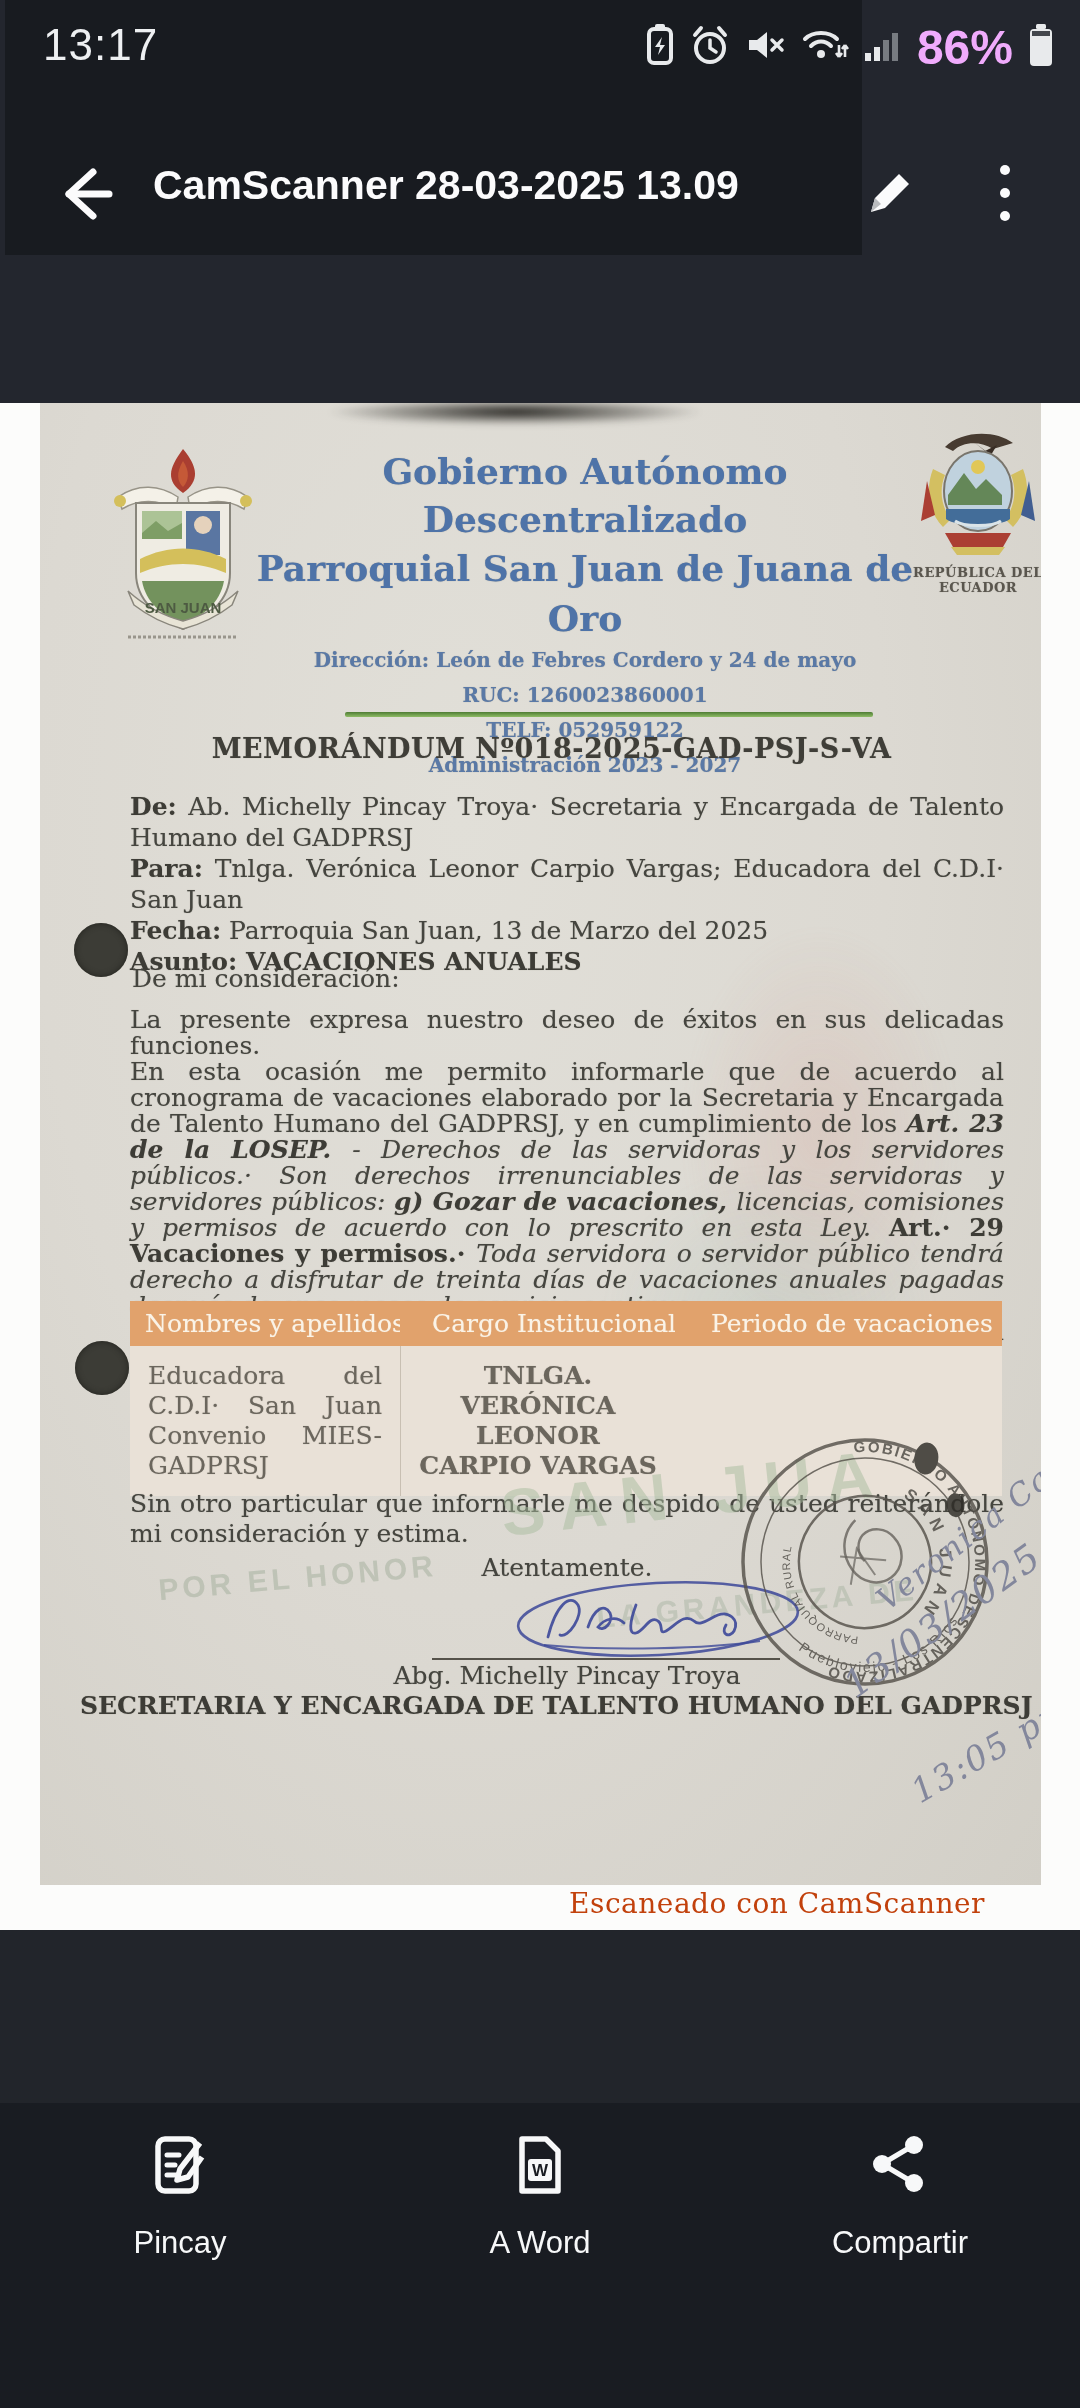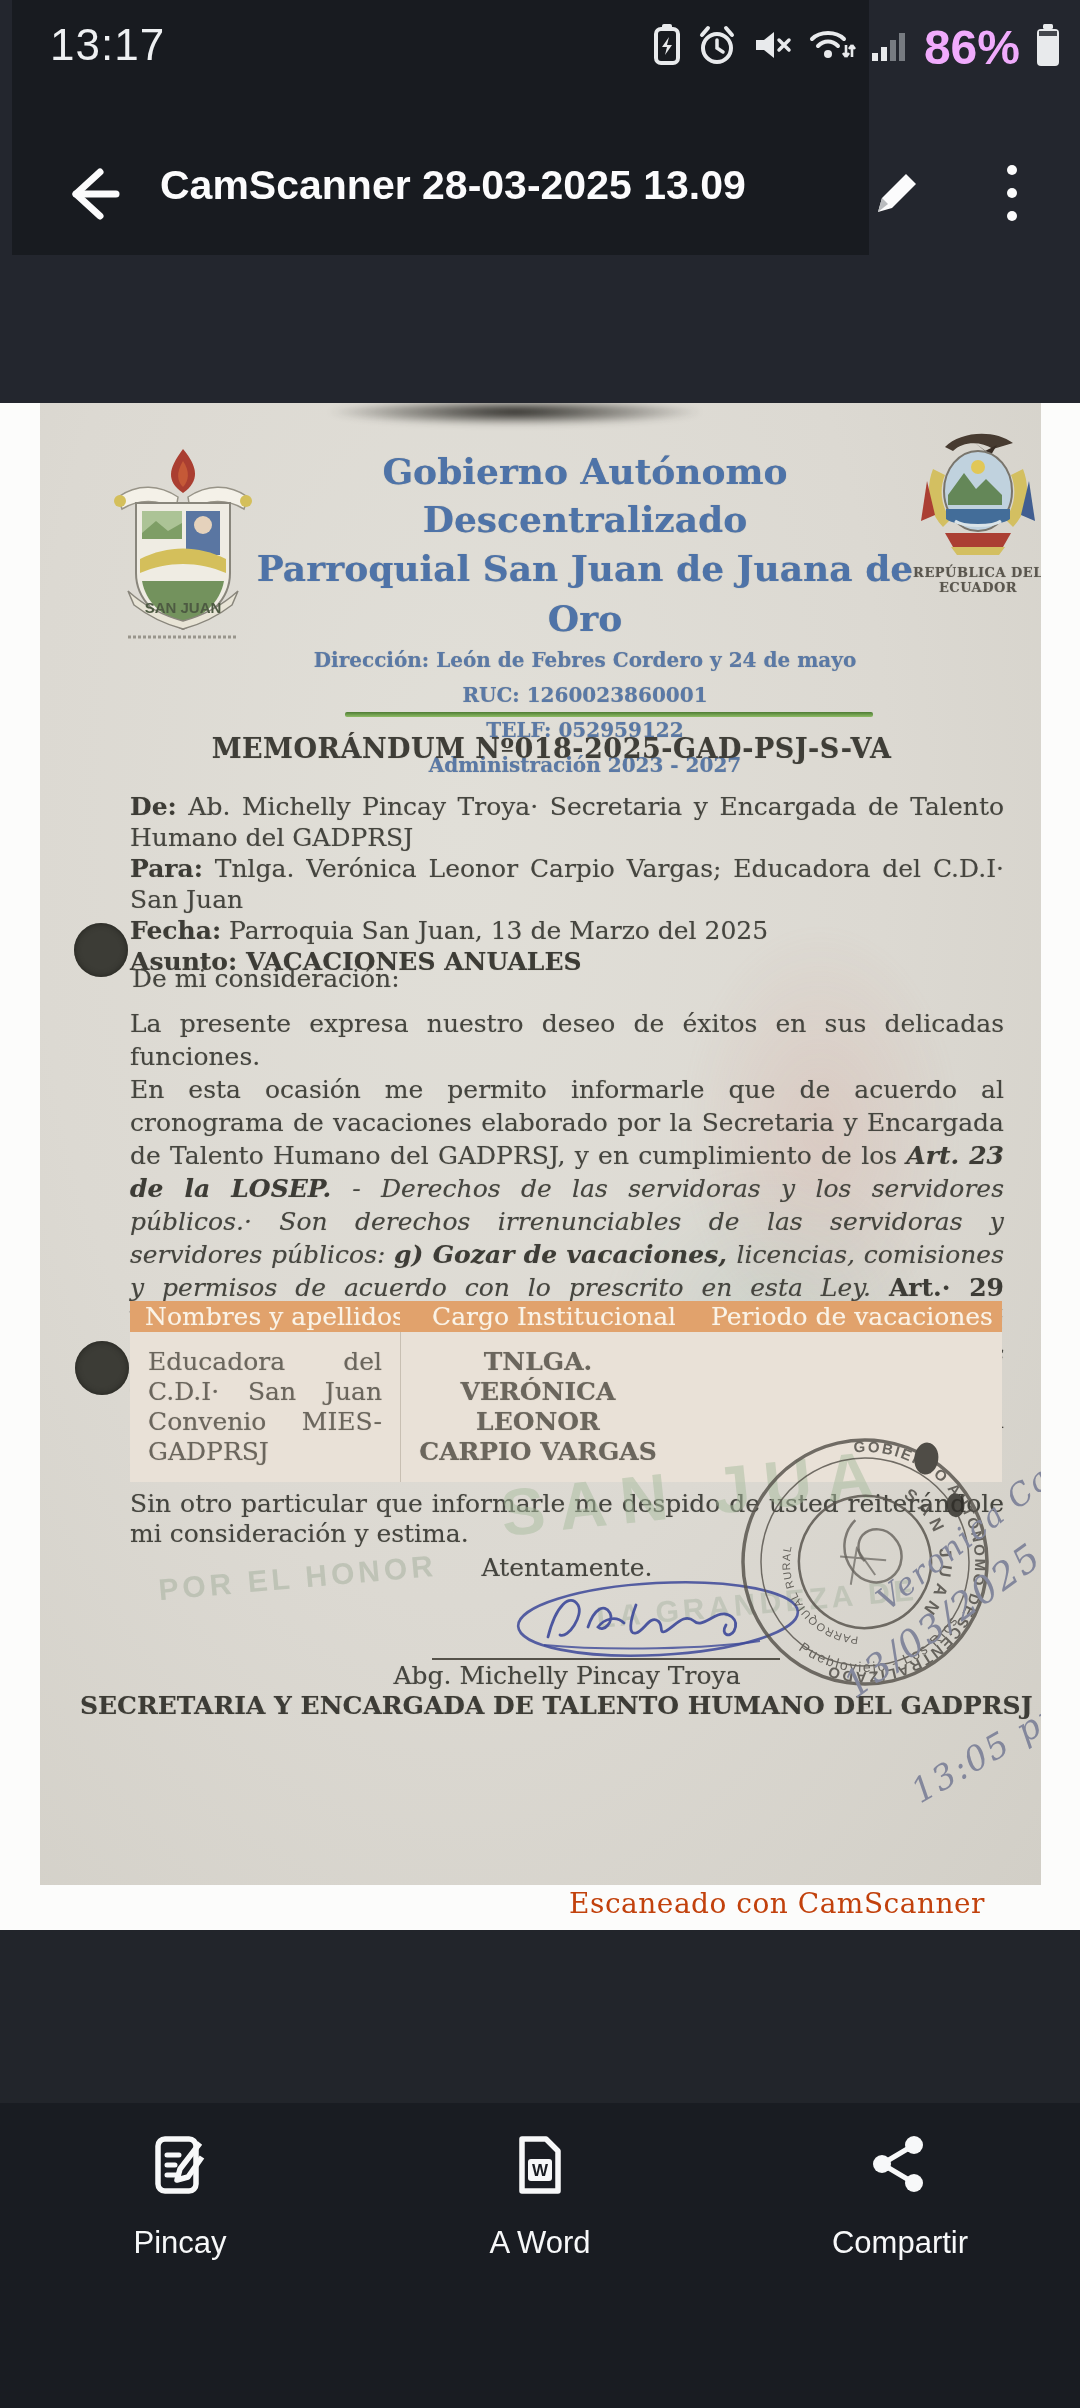--- a/index.html
+++ b/index.html
@@ -1,19 +1,19 @@
 <!DOCTYPE html>
 <html><head>
 <meta charset="utf-8">
 <style>
   html,body{margin:0;padding:0;background:#101216;}
   .screen{position:relative;width:1080px;height:2408px;overflow:hidden;background:#23262e;font-family:"Liberation Sans",sans-serif;}
 
   
-  .topchrome{position:absolute;left:12px;top:0;width:857px;height:255px;background:#181b20;}
+  .topchrome{position:absolute;left:5px;top:0;width:857px;height:255px;background:#181b20;}
   .statusbar{position:absolute;left:0;top:0;width:1080px;height:95px;}
   .time{position:absolute;left:38px;top:20px;font-size:44px;color:#eef0f2;letter-spacing:1px;}
   .sicons{position:absolute;right:30px;top:22px;height:50px;display:flex;align-items:center;gap:14px;}
   .pct{font-size:48px;color:#f0abfc;font-weight:bold;}
   .appbar{position:absolute;left:0;top:140px;width:1080px;height:110px;}
   .backbtn{position:absolute;left:48px;top:22px;width:64px;height:64px;}
   .apptitle{position:absolute;left:148px;top:22px;font-size:41px;font-weight:700;color:#fbfbfc;letter-spacing:0;white-space:nowrap;}
   .pencilbtn{position:absolute;left:852px;top:22px;width:64px;height:64px;}
   .menubtn{position:absolute;left:972px;top:20px;width:56px;height:66px;display:flex;align-items:center;justify-content:center;}
 
@@ -43,29 +43,29 @@
   .arms{position:absolute;left:875px;top:26px;width:126px;height:130px;filter:blur(.5px) saturate(.8);}
   .armscap{position:absolute;left:848px;top:162px;width:180px;text-align:center;font-size:13px;font-weight:700;color:#5a564e;letter-spacing:.5px;}
 
   .memotitle{position:absolute;left:0;top:330px;width:1001px;padding-left:22px;box-sizing:border-box;text-align:center;
              font-size:27px;font-weight:700;color:#3f3e38;letter-spacing:.5px;}
 
   .deblock{position:absolute;left:90px;top:388px;width:874px;font-size:25px;line-height:31px;text-align:justify;}
   .deblock b{color:#3d3c36;}
   .salut{position:absolute;left:92px;top:561px;font-size:25px;}
 
-  .bodyblock{position:absolute;left:90px;top:604px;width:874px;font-size:25px;line-height:33px;}
+  .bodyblock{position:absolute;left:90px;top:604px;width:874px;font-size:25px;line-height:26px;}
   .bodyblock p{margin:0;text-align:justify;}
   .i{font-style:italic;}
   .b{font-weight:700;color:#3d3c36;}
   .bi{font-weight:700;font-style:italic;color:#3d3c36;}
 
   
   .vtable{position:absolute;left:90px;top:898px;width:872px;}
-  .thead{display:grid;grid-template-columns:270px 275px 327px;background:#e1a26c;height:31px;align-items:center;}
+  .thead{display:grid;grid-template-columns:270px 275px 327px;background:#e1a26c;height:45px;align-items:center;}
   .thead div{font-size:25px;color:#faf3e7;text-shadow:0 0 1px rgba(250,240,225,.5);padding-left:15px;white-space:nowrap;overflow:hidden;}
   .thead div:nth-child(2){padding-left:32px;}
   .thead div:nth-child(3){padding-left:36px;}
   .tbody{display:grid;grid-template-columns:270px 275px 327px;background:#e9e1d7;min-height:150px;}
   .tbody .cell{font-size:25px;line-height:30px;color:#6b665d;padding:14px 18px;display:flex;flex-direction:column;justify-content:center;box-sizing:border-box;}
   .tbody .cell + .cell{border-left:1px solid rgba(160,150,134,.45);}
   .c1{text-align:center;font-weight:700;color:#726d64;}
   .c2,.c3{text-align:justify;}
 
   .closing{position:absolute;left:90px;top:1086px;width:874px;font-size:25px;line-height:30px;text-align:justify;}

